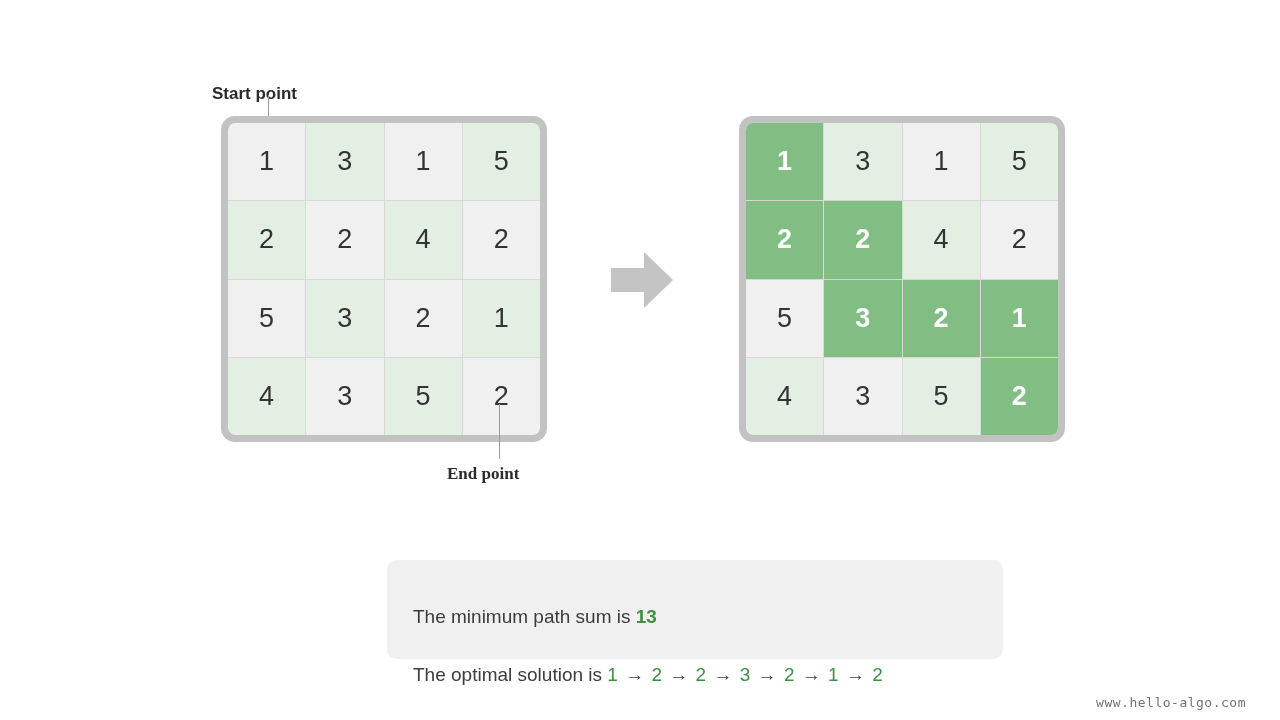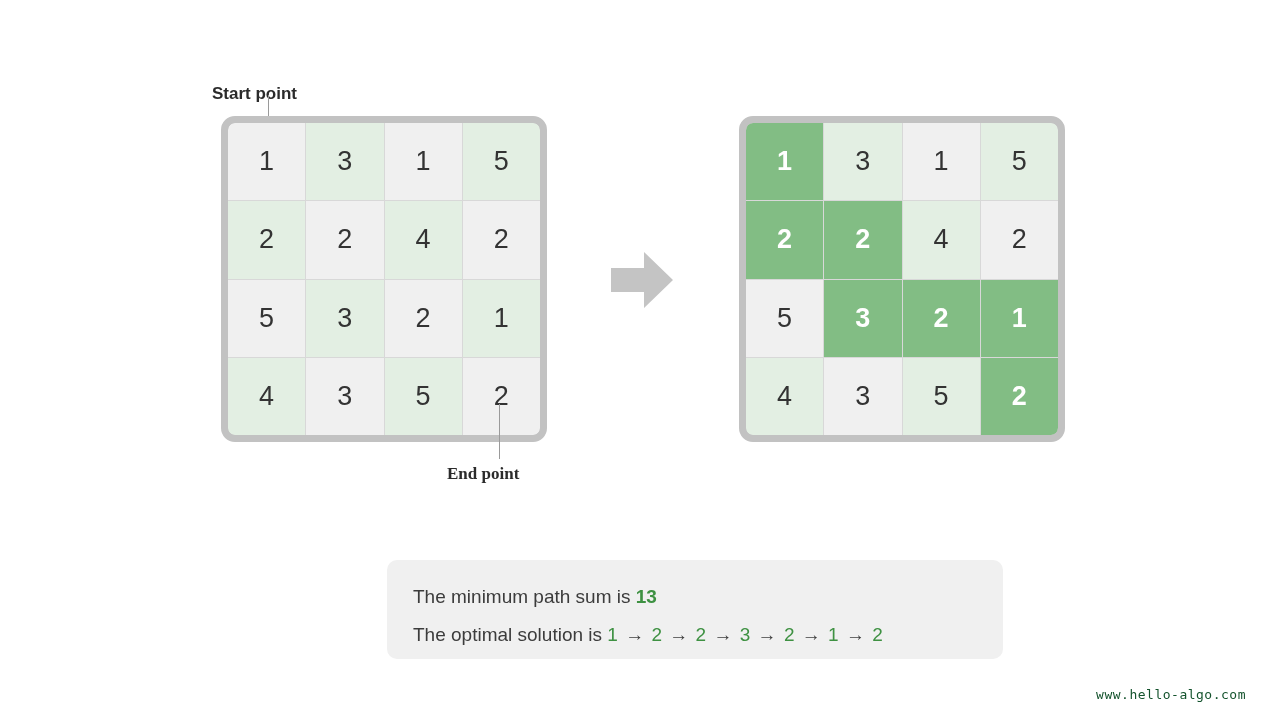--- a/index.html
+++ b/index.html
@@ -94,41 +94,42 @@
     box-sizing: border-box;
     background: #f0f0f0;
     border-radius: 10px;
     padding: 18px 26px 0 26px;
   }
   .caption-line {
     font-size: 19px;
     color: #3c3c3c;
     line-height: 38px;
     white-space: nowrap;
+    margin-top: 20px;
   }
   .accent-bold {
     color: #3e9142;
     font-weight: bold;
   }
   .accent {
     color: #3e9142;
   }
   .arrow-glyph {
     color: #3c3c3c;
     padding: 0 2px;
   }
 
   
   #watermark {
     position: absolute;
     right: 34px;
-    bottom: 18px;
+    bottom: 10px;
     font-family: "DejaVu Sans Mono", monospace;
     font-size: 13px;
-    color: #14532d;
+    color: #737373;
     letter-spacing: 0.5px;
   }
 </style>
 </head>
 <body>
 
 <div class="annot-label" id="start-point-label">Start point</div>
 <div class="leader-line" id="start-leader"></div>
 
 <div class="grid-frame" id="grid-left">

